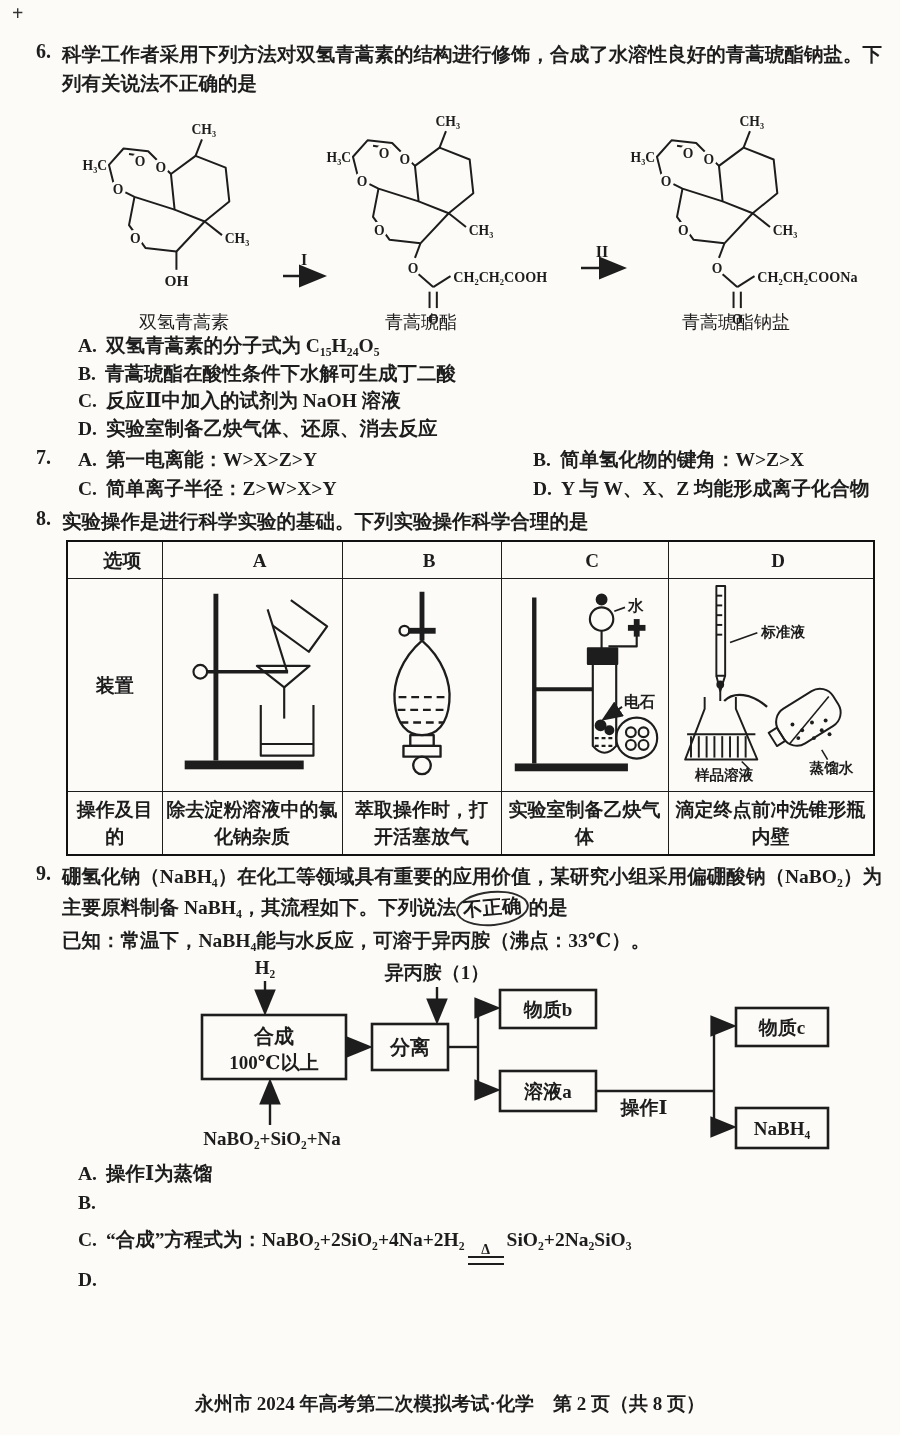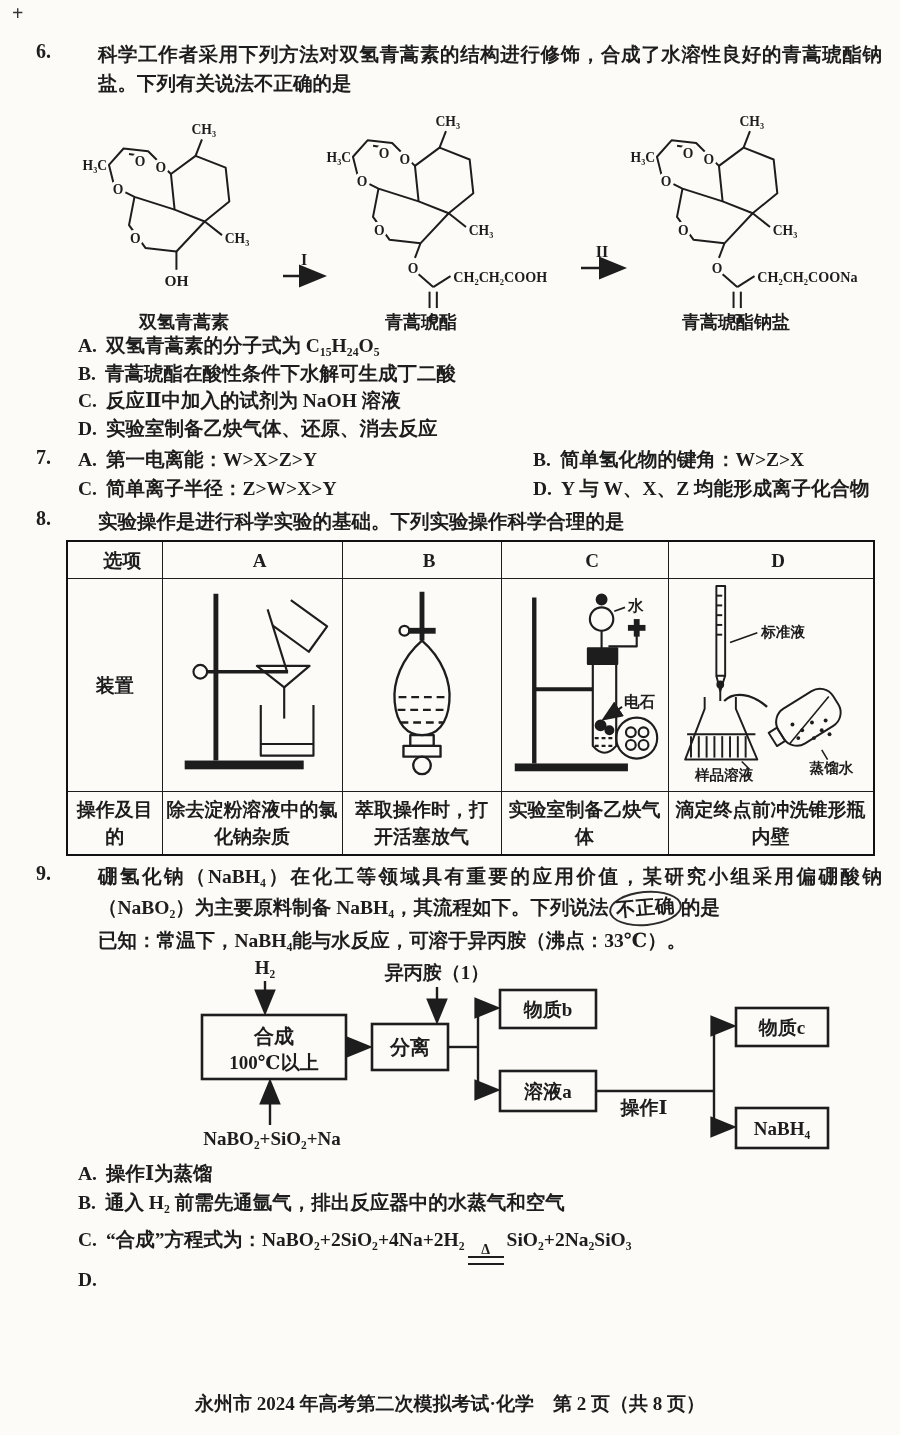--- a/index.html
+++ b/index.html
@@ -3,30 +3,30 @@
 <meta charset="utf-8">
 <style>
   html,body{margin:0;padding:0;background:#e9e8e4;}
   .page{width:900px;height:1435px;position:relative;margin:0 auto;background:#fcfbf7;
         color:#1d1d1d;font-family:"Liberation Serif","DejaVu Serif",serif;overflow:hidden;
         font-weight:600;}
   .corner-mark{position:absolute;left:12px;top:2px;font-size:20px;color:#333;}
   .content{padding:40px 18px 0 36px;}
   .q{position:relative;}
   .qnum{position:absolute;left:0;top:0;font-weight:700;font-size:20px;}
-  .qbody{margin-left:62px;}
+  .qbody{margin-left:26px;}
   .stem{font-size:19.5px;line-height:29px;text-align:justify;margin:0;}
   .opt{display:flex;gap:9px;margin-left:42px;font-size:19.5px;line-height:27.5px;align-items:baseline;}
   .opt-label{font-weight:700;flex:0 0 auto;}
   .opt-grid{display:grid;grid-template-columns:455px 1fr;margin-left:42px;}
   .opt-grid .opt{margin-left:0;line-height:28.5px;}
   
   .structures{position:relative;height:228px;margin:4px 0 2px;}
   .structures svg{position:absolute;overflow:visible;}
-  .mol-name{position:absolute;transform:translateX(-50%);font-size:18px;font-weight:700;white-space:nowrap;}
+  .mol-name{position:absolute;transform:translateX(-50%);font-size:18px;font-weight:400;white-space:nowrap;}
   .rxn-arrow{position:absolute;}
   svg text{font-family:"Liberation Serif","DejaVu Serif",serif;font-weight:700;fill:#1d1d1d;}
   
   table.q8{border-collapse:collapse;margin:4px 0 0 30px;table-layout:fixed;}
   table.q8 td{border:1.6px solid #1d1d1d;text-align:center;vertical-align:middle;
               font-size:19px;font-weight:700;line-height:27px;padding:2px 4px;}
   table.q8 tr.hdr td{height:32px;padding-left:19px;}
   table.q8 tr.dev td{height:208px;}
   table.q8 tr.purp td{height:58px;}
   table.q8{border:2.5px solid #111;}
@@ -366,21 +366,20 @@
           <text x="650" y="178" font-size="19" text-anchor="middle">NaBH₄</text>
         </svg>
       </div>
 
       <div class="opt" style="margin-top:4px">
         <span class="opt-label">A.</span>
         <span>操作Ⅰ为蒸馏</span>
       </div>
       <div class="opt" style="line-height:30px">
         <span class="opt-label">B.</span>
-        <span>通入 H₂ 前需先通氩气，排出反应器中的水蒸气和空气</span>
       </div>
       <div class="opt" style="line-height:44px">
         <span class="opt-label">C.</span>
         <span><span>“合成”方程式为：</span><span>NaBO₂+2SiO₂+4Na+2H₂</span><span class="eq-cond">
               <span class="delta">Δ</span>
               <span class="dbl"></span>
             </span><span>SiO₂+2Na₂SiO₃</span></span>
       </div>
       <div class="opt" style="line-height:30px">
         <span class="opt-label">D.</span>

